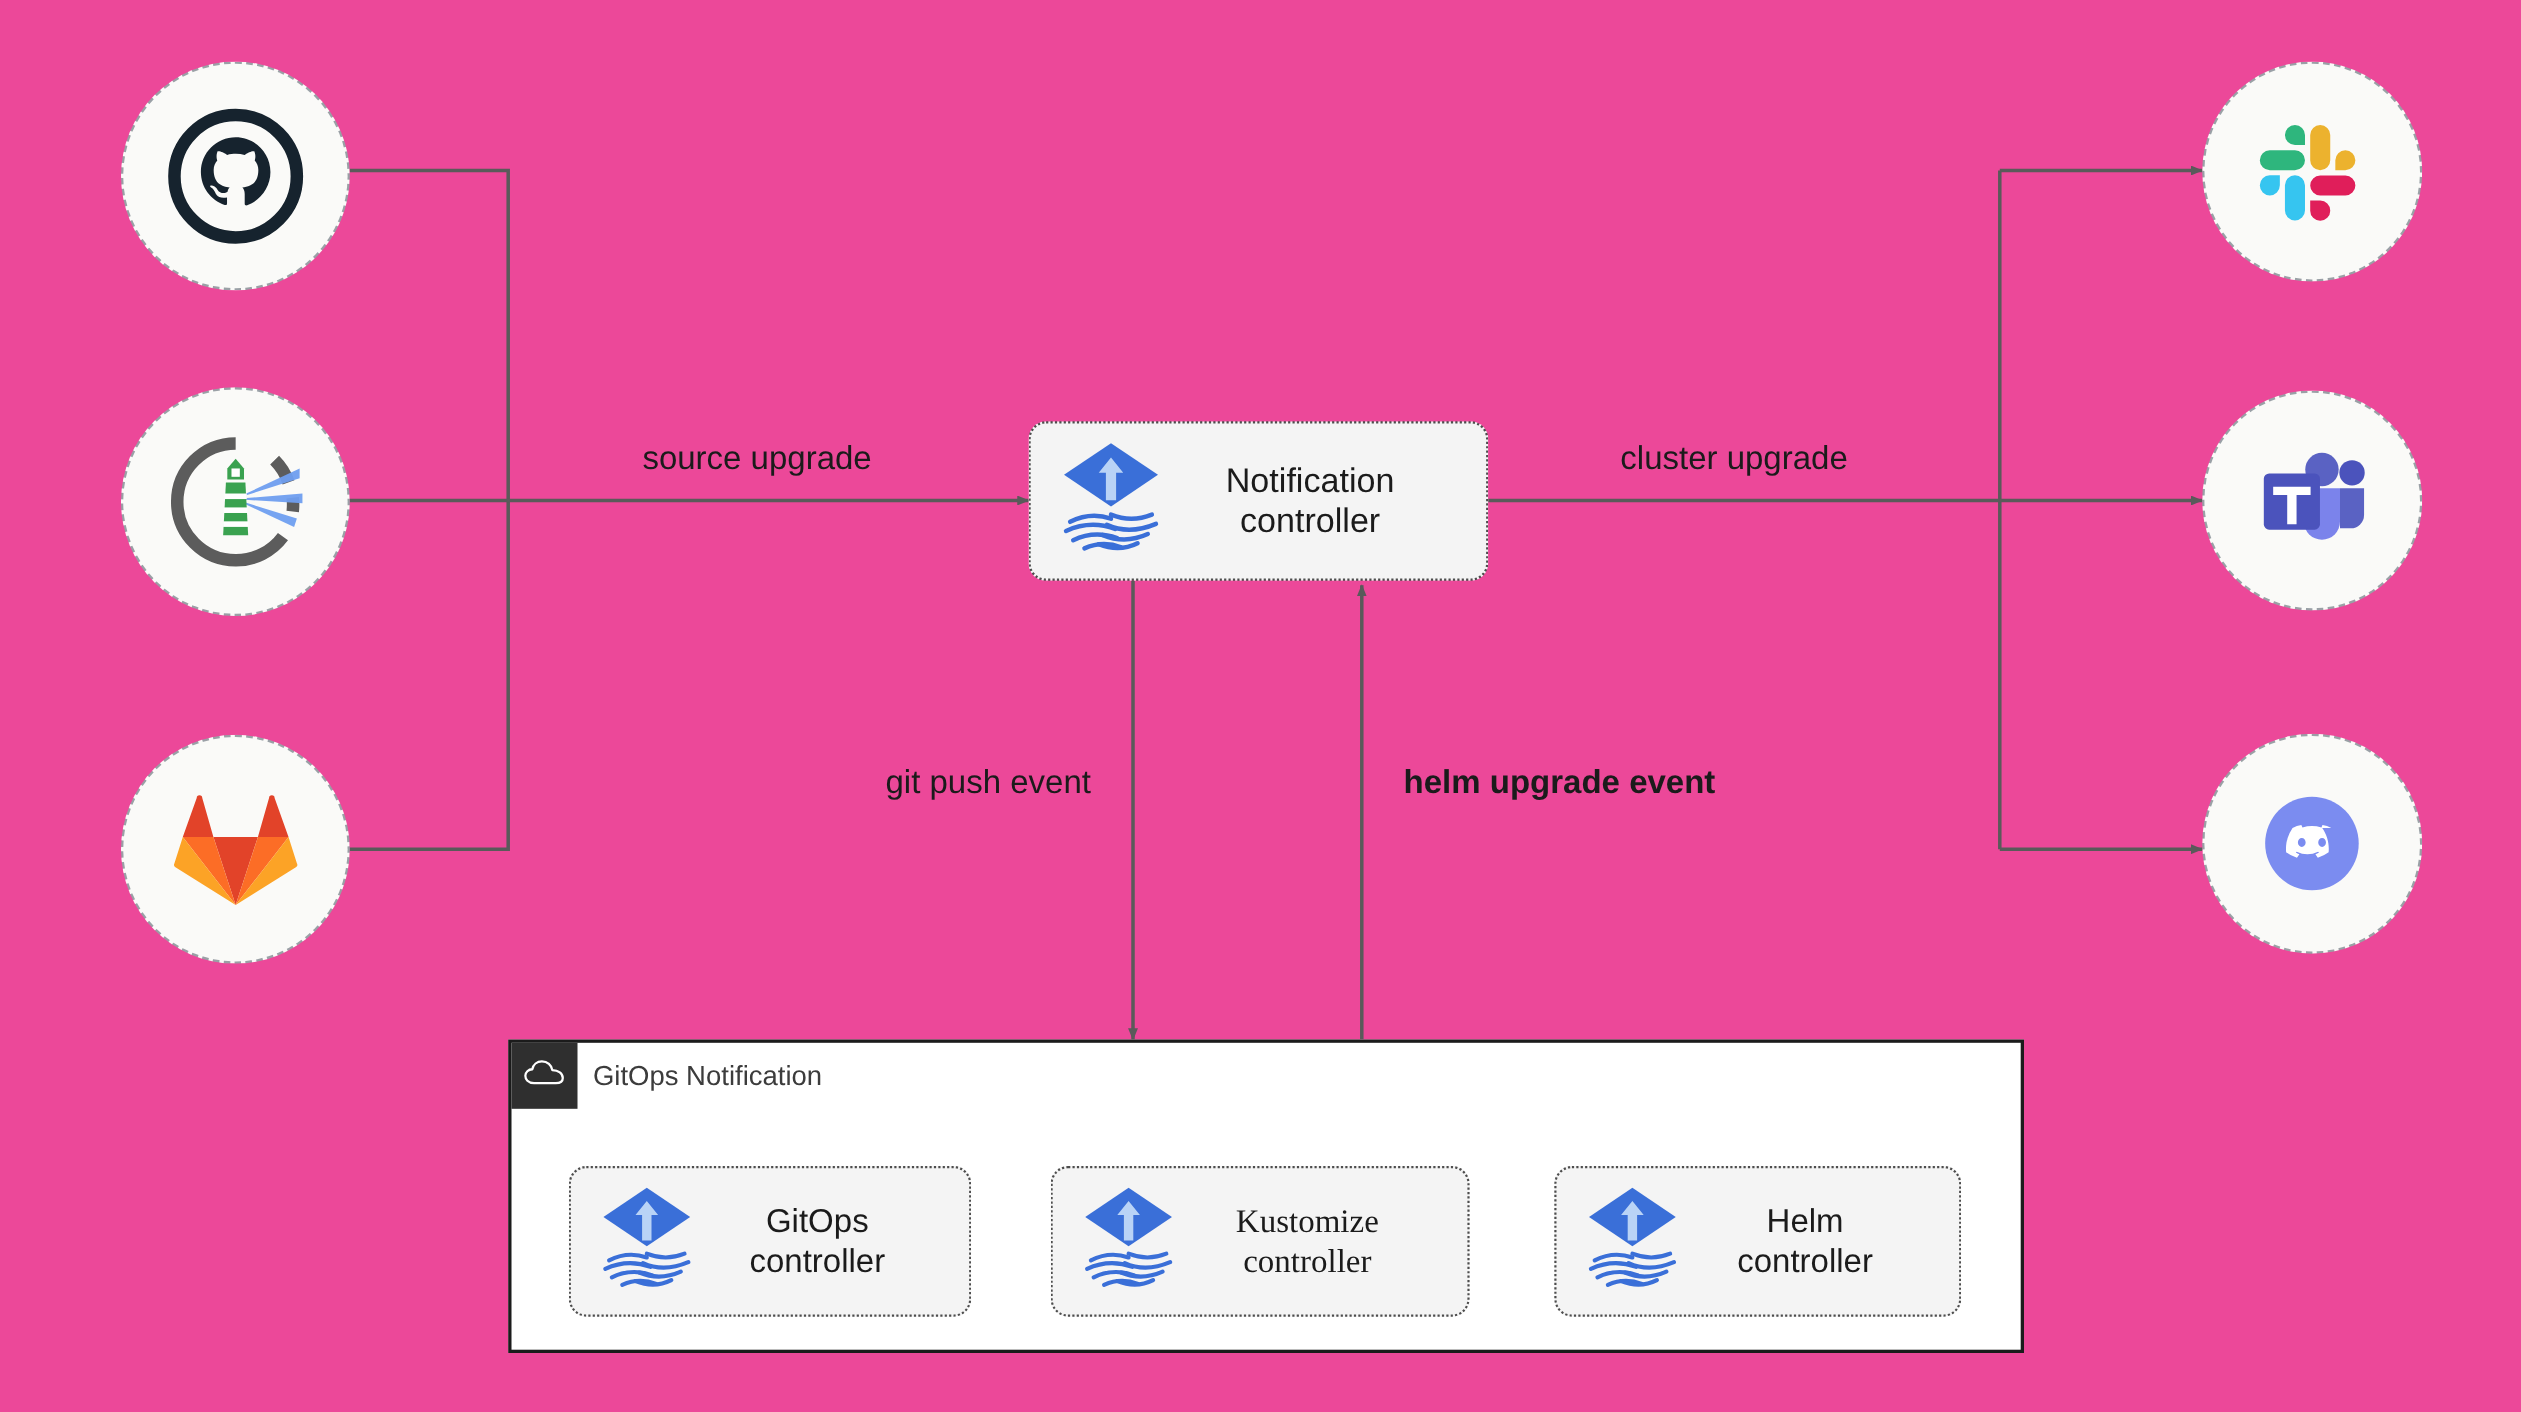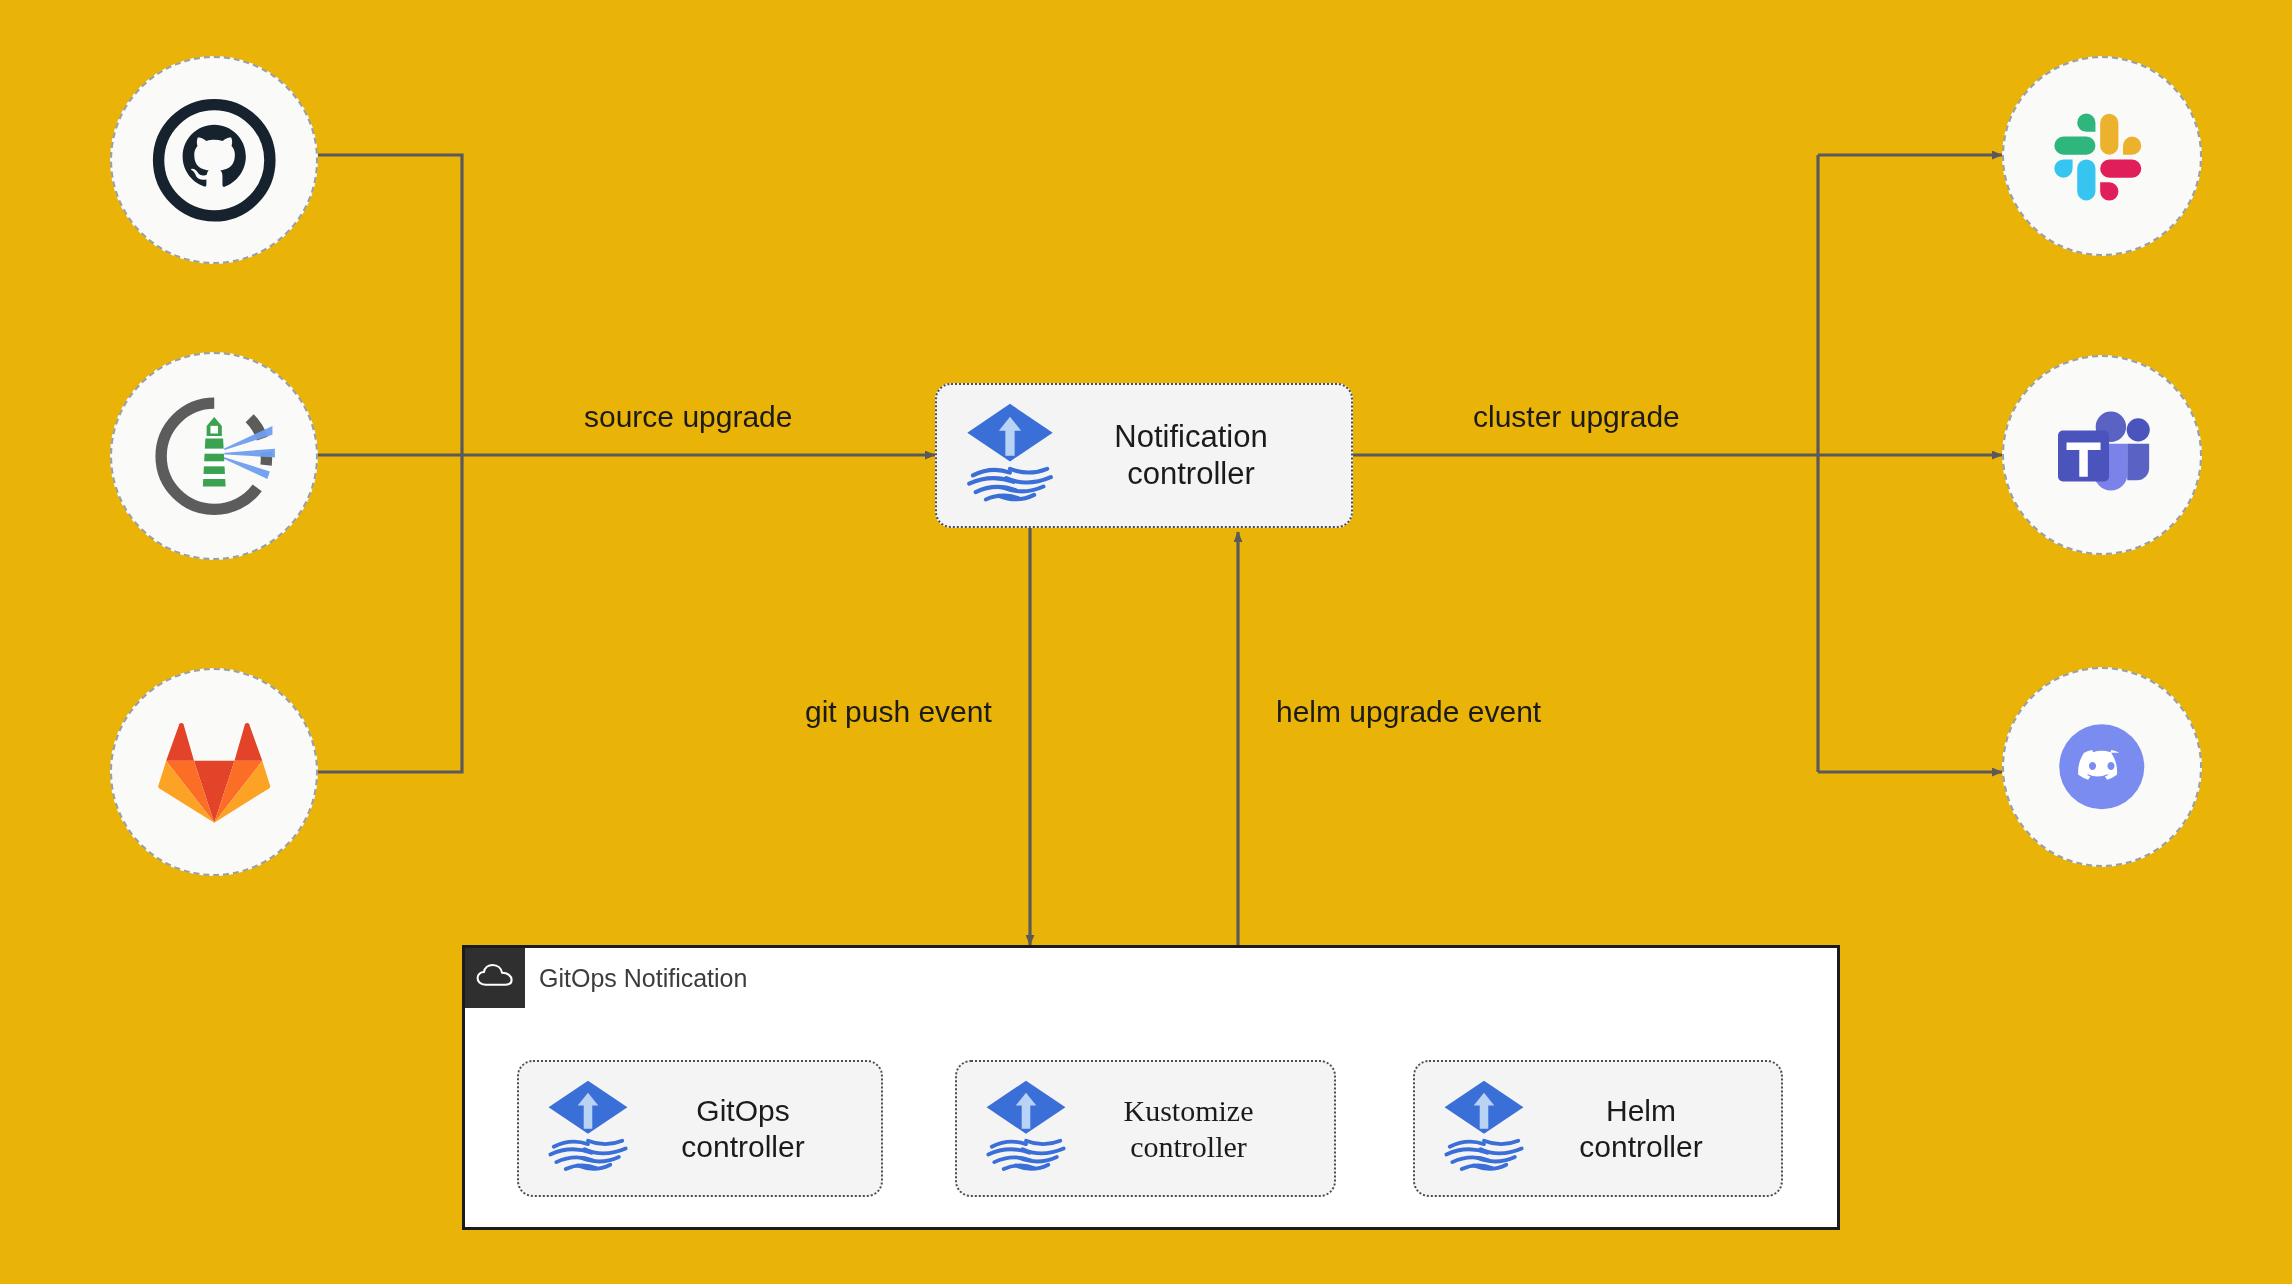--- a/index.html
+++ b/index.html
@@ -9,21 +9,21 @@
     background: #ffffff;
   }
   body {
     font-family: "Liberation Sans", sans-serif;
     -webkit-font-smoothing: antialiased;
   }
   #canvas {
     position: relative;
     width: 2292px;
     height: 1284px;
-    background: #eab308;
+    background: #ec4899;
     overflow: hidden;
   }
   
   #wires {
     position: absolute;
     left: 0;
     top: 0;
     width: 2292px;
     height: 1284px;
     pointer-events: none;
@@ -256,21 +256,21 @@
     <span class="ctrl-label">Notification
 controller</span>
   </div>
 
   <div class="edge-label" style="left:584px; top:400px;">source upgrade</div>
 
   <div class="edge-label" style="left:1473px; top:400px;">cluster upgrade</div>
 
   <div class="edge-label" style="left:805px; top:695px;">git push event</div>
 
-  <div class="edge-label" style="left:1276px; top:695px;">helm upgrade event</div>
+  <div class="edge-label" style="left:1276px; top:695px;font-weight:bold;">helm upgrade event</div>
 
   <div id="group-container" style="left:462px; top:945px; width:1378px; height:285px;">
 
     <div id="group-header-tab">
       <span>
         <svg width="38" height="28" viewBox="0 0 48 32">
           <path fill="none" stroke="#ffffff" stroke-width="2.6" stroke-linejoin="round" d="M12 27 C5 27 2 22.5 2 18.5 C2 14.5 5.5 11 10 11 C11 5.5 15.5 2 21 2 C27.5 2 32 6.5 33 12 C40 12 45 16 45 21 C45 25 41.5 27 37 27 Z"></path>
         </svg>
       </span>
     </div>

